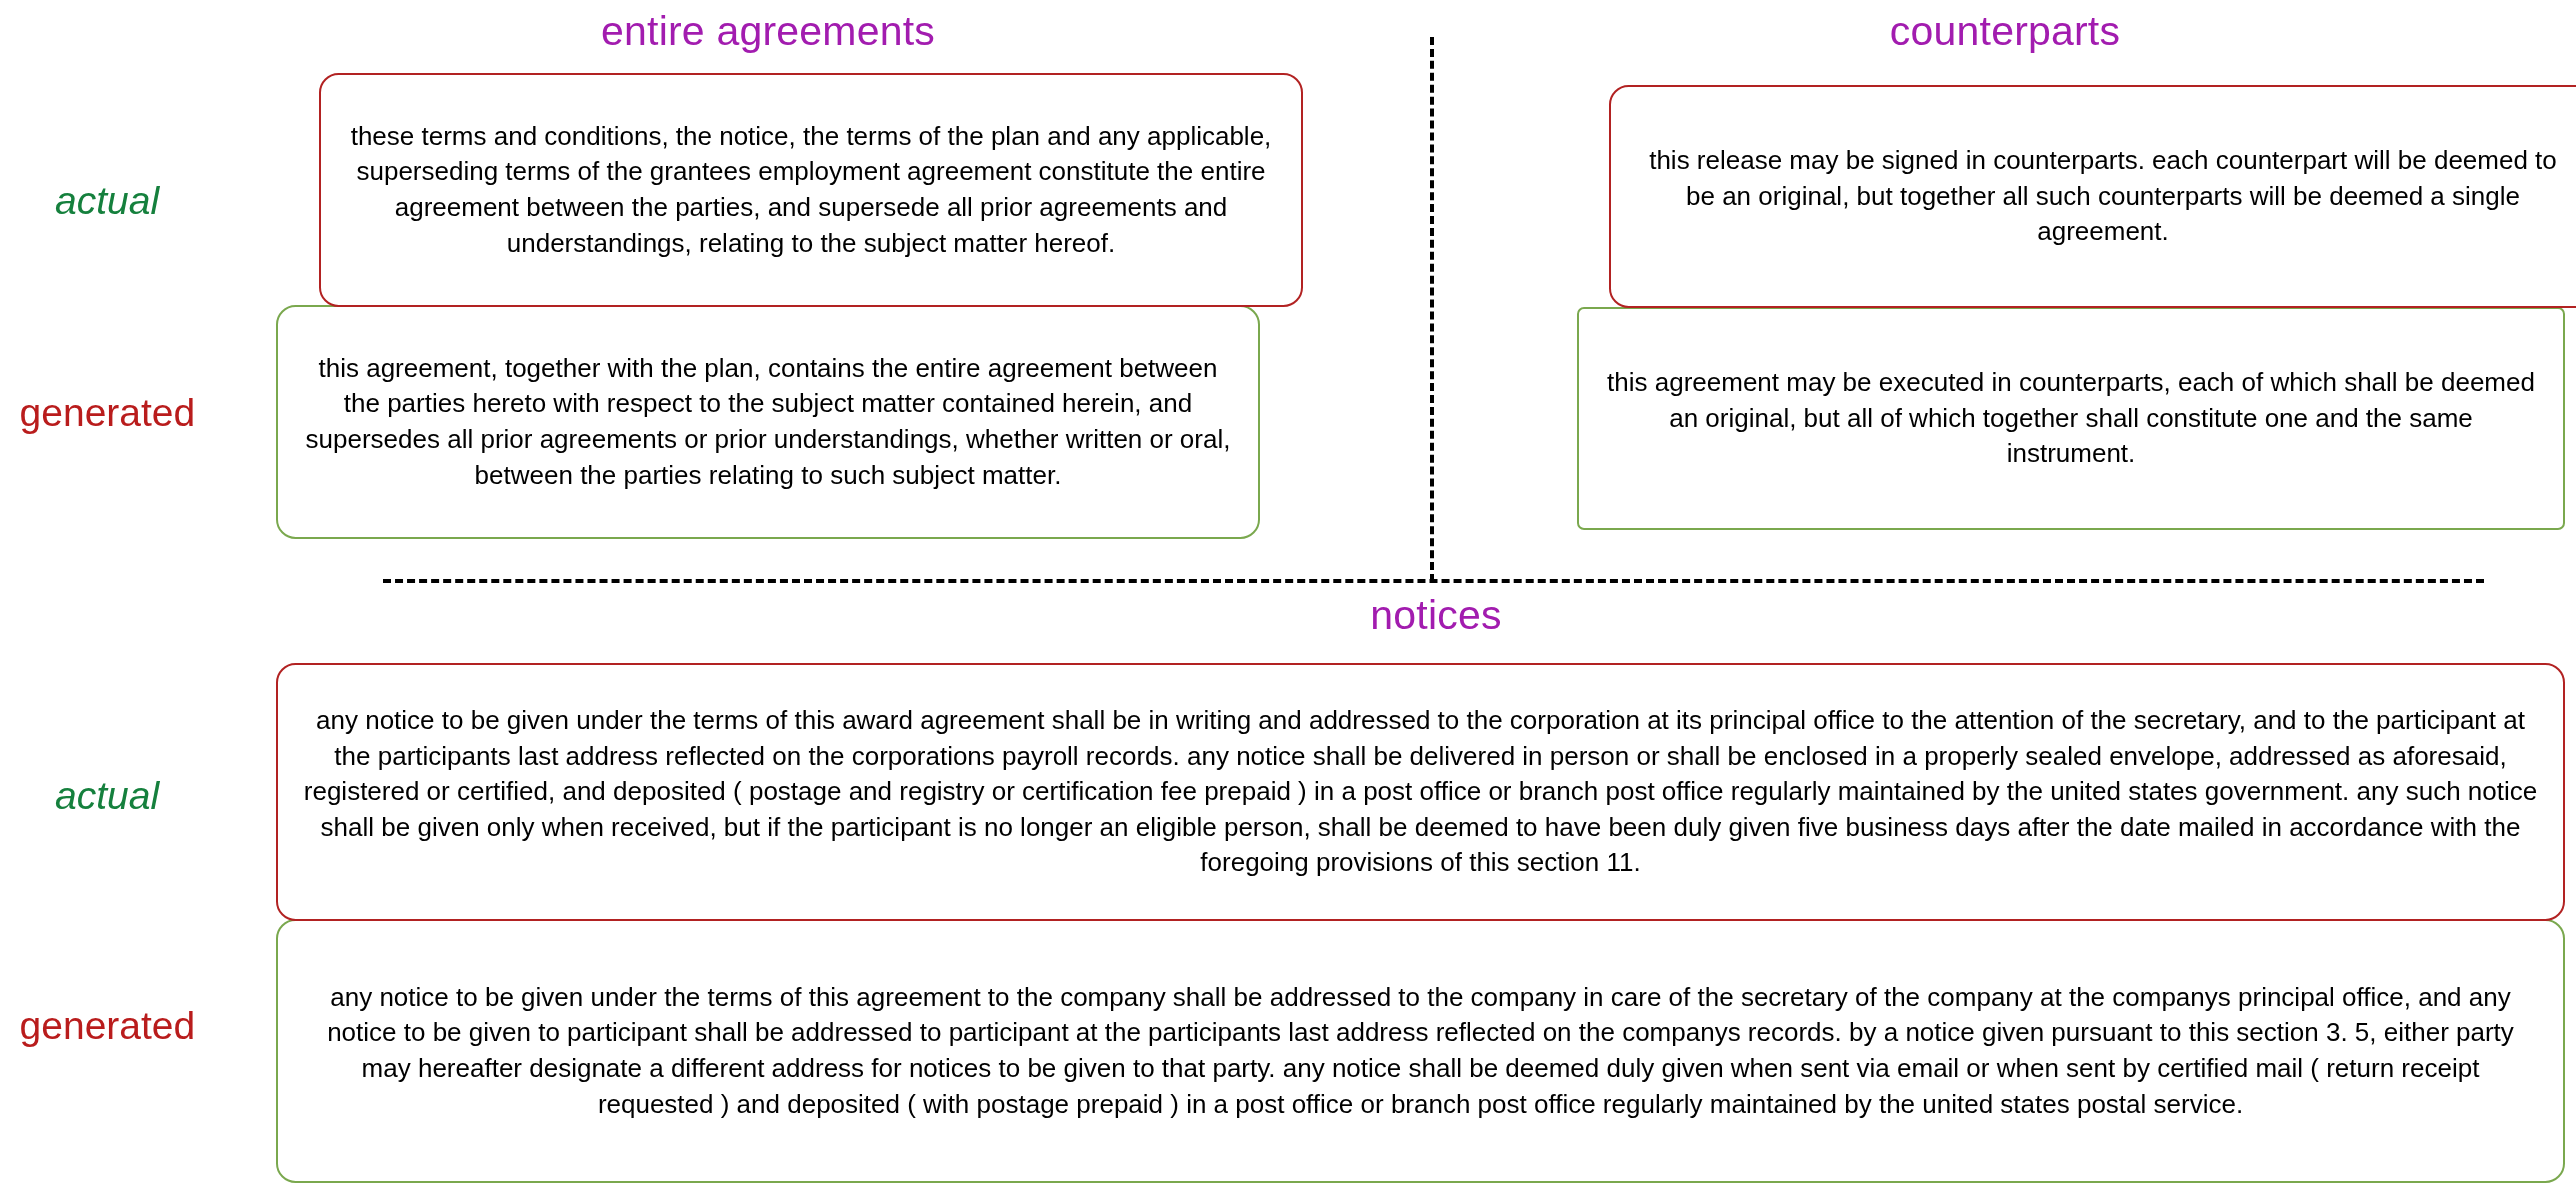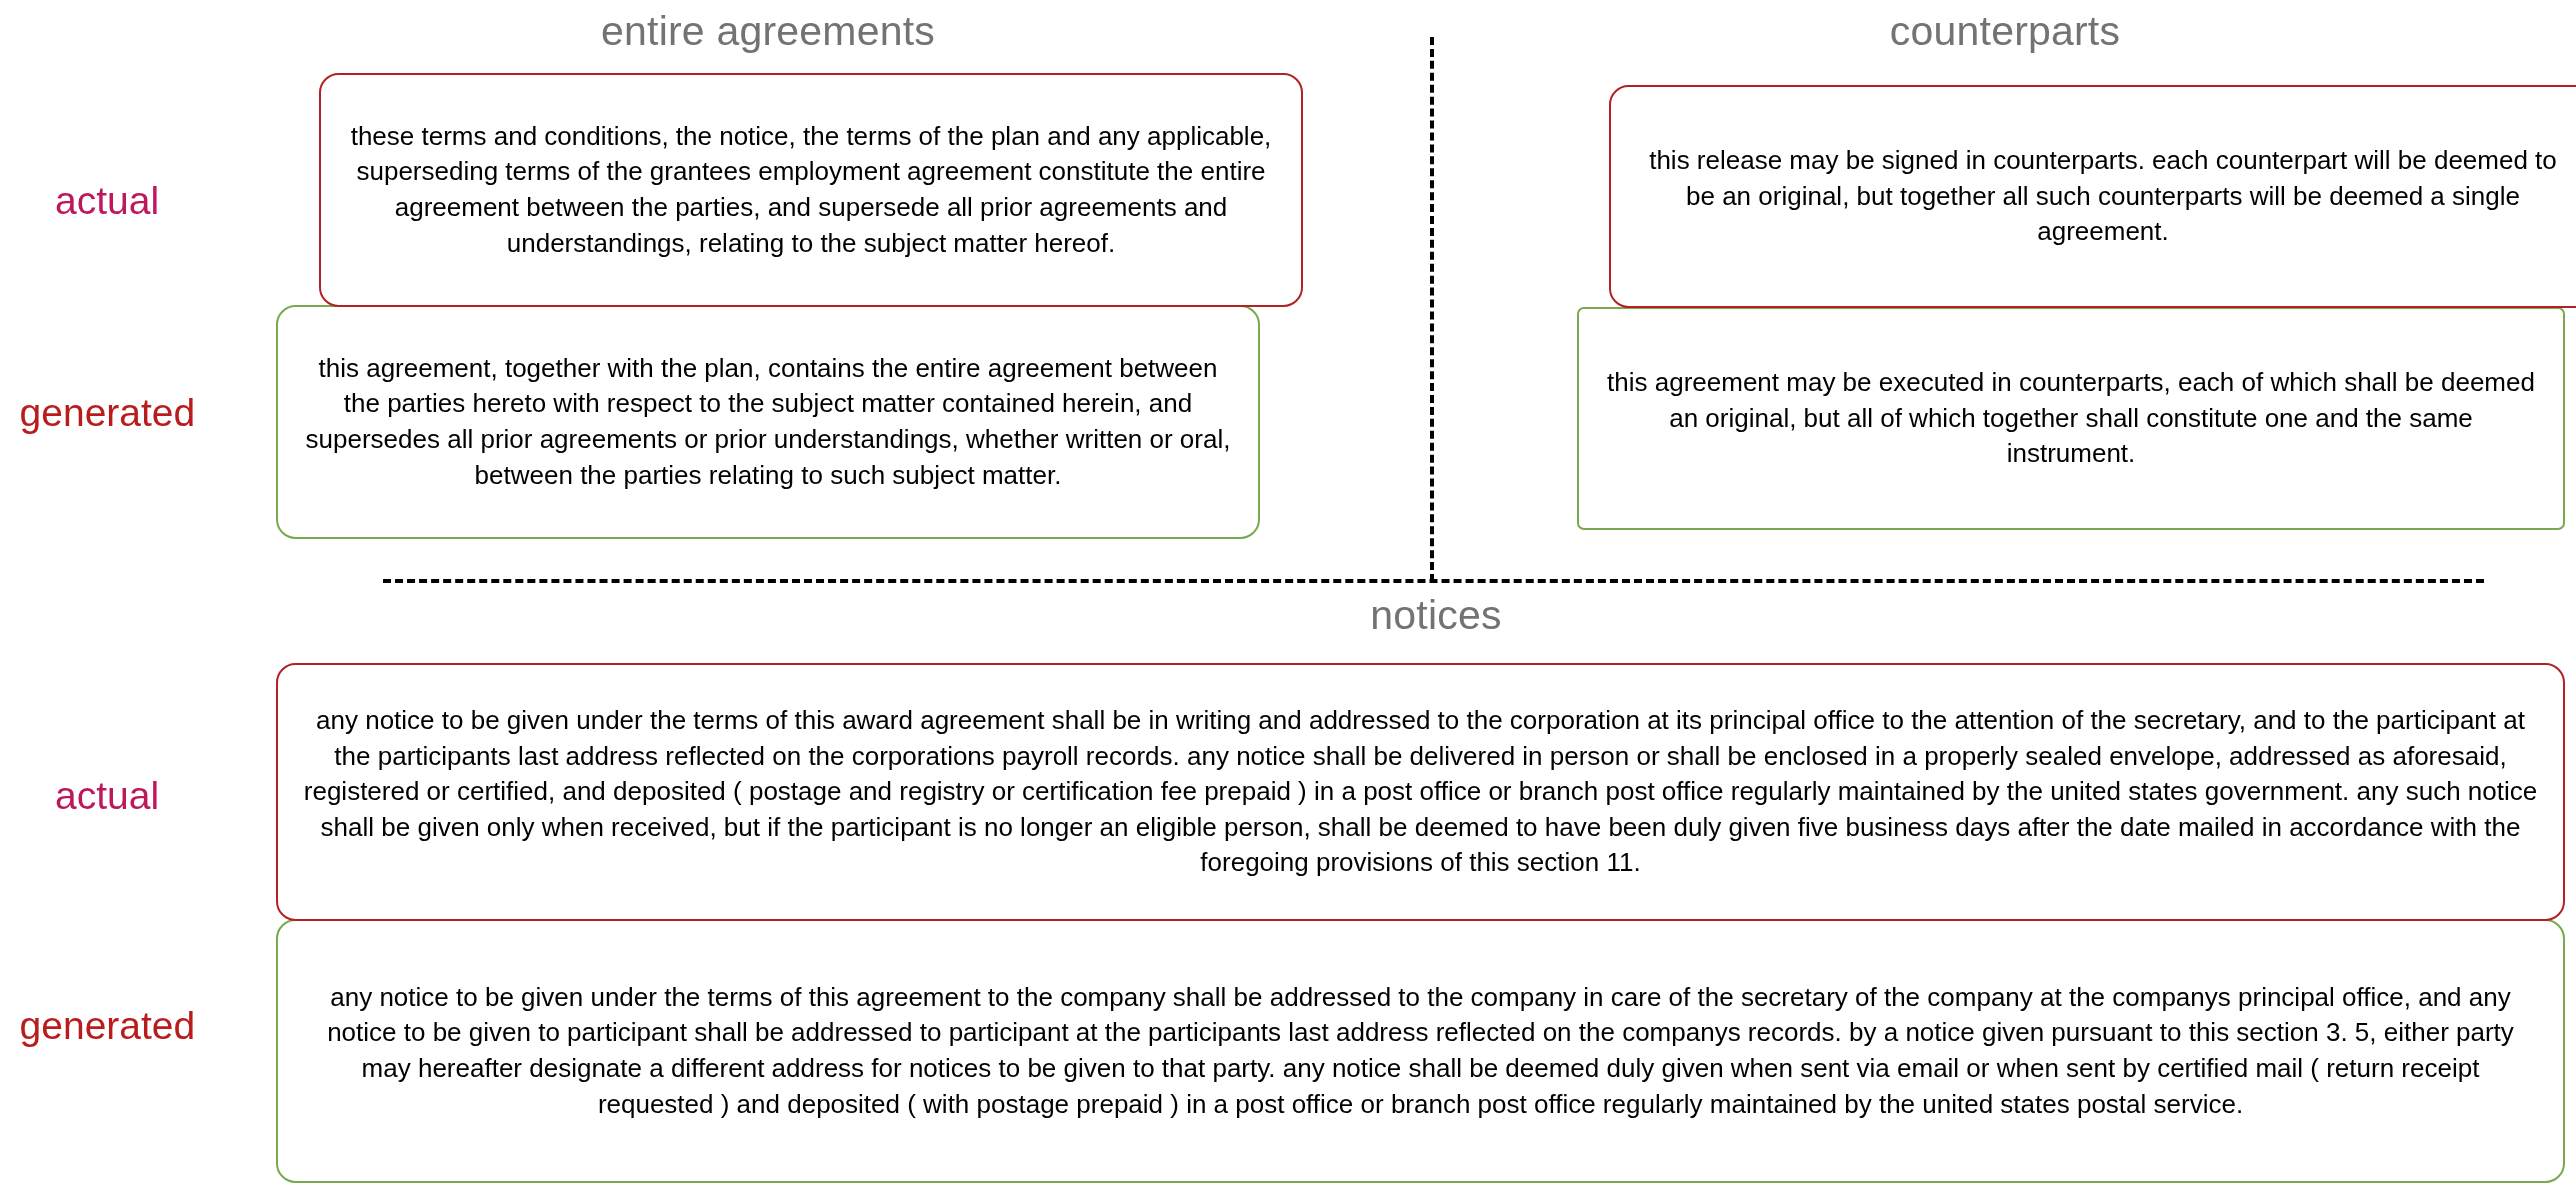--- a/index.html
+++ b/index.html
@@ -16,42 +16,42 @@
   }
 
   .stage {
     position: absolute;
     inset: 0;
   }
 
   
   .section-title {
     position: absolute;
-    color: #737373;
+    color: #a21caf;
     font-size: 41px;
     font-weight: 400;
     letter-spacing: 0.2px;
     text-align: center;
     white-space: nowrap;
     line-height: 1;
   }
   #title-entire-agreements { left: 276px; width: 984px; top: 10.7px; }
   #title-counterparts      { left: 1511px; width: 988px; top: 10.7px; }
   #title-notices           { left: 292px; width: 2288px; top: 595px; }
 
   
   .row-label {
     position: absolute;
     font-size: 39px;
     font-weight: 400;
     line-height: 1;
     white-space: nowrap;
     text-align: left;
   }
-  .row-label.actual    { color: #be185d; }
+  .row-label.actual    { color: #15803d; font-style: italic; }
   .row-label.generated { color: #b91c1c; }
 
   #label-actual-top    { left: 55px;  top: 181px; }
   #label-generated-top { left: 19.6px;  top: 393px; }
   #label-actual-bottom { left: 55px;  top: 776px; }
   #label-generated-bottom { left: 19.6px; top: 1006px; }
 
   
   .txtbox {
     position: absolute;

